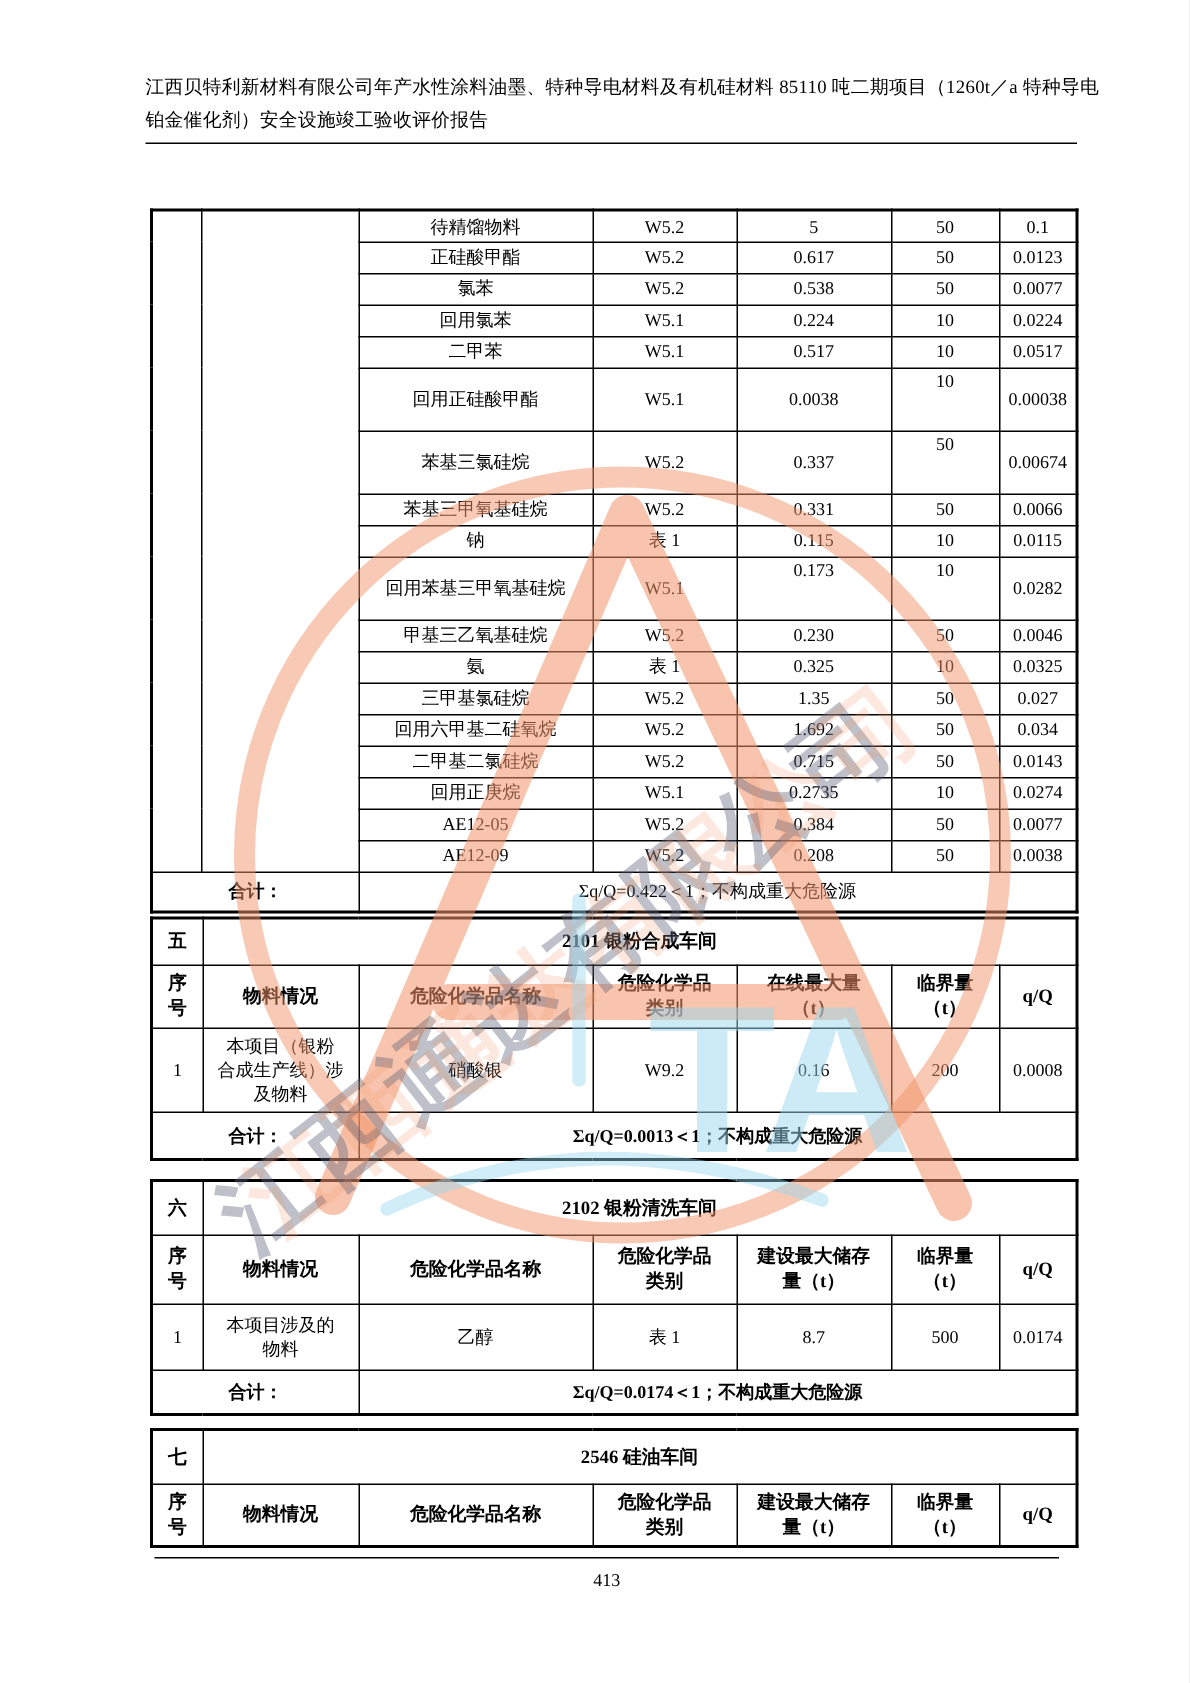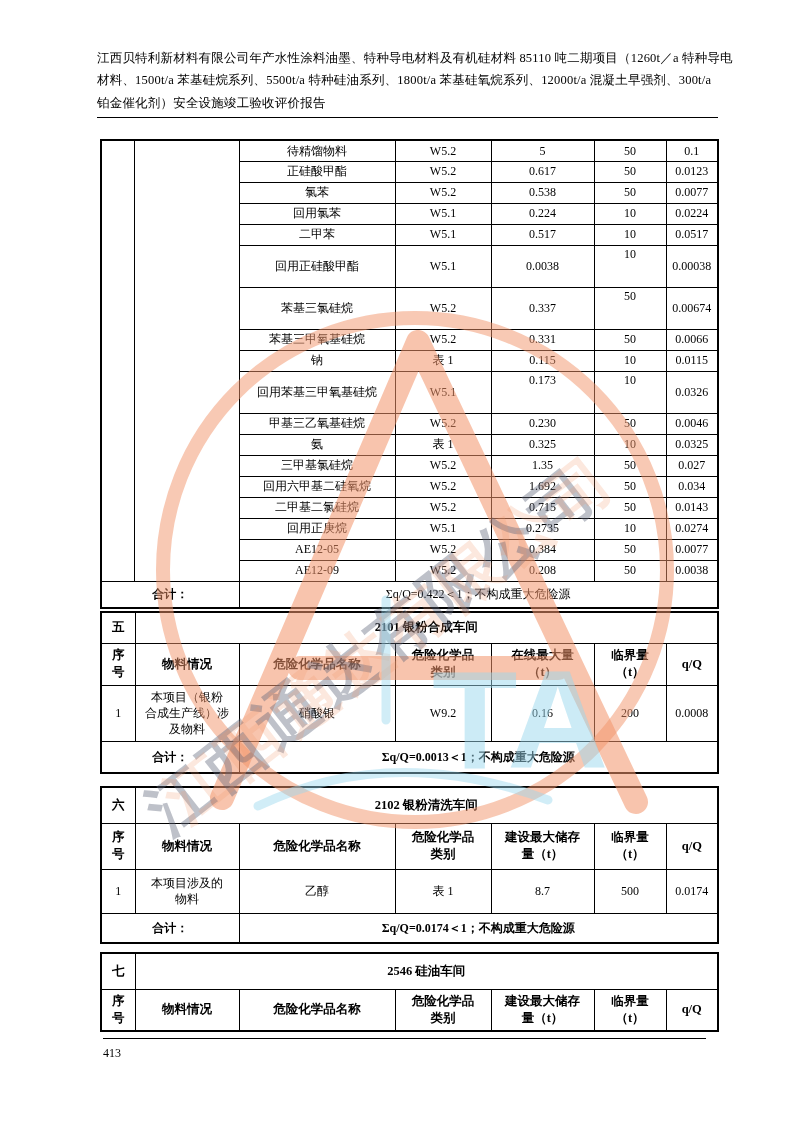--- a/index.html
+++ b/index.html
@@ -38,32 +38,31 @@
   #tableC{margin-top:12px;}
   #tableD{margin-top:8px;}
   #tableB .secrow{height:31px;} #tableB .headrow{height:42px;}
   #tableB .datarow{height:56px;} #tableB .totalrow{height:32px;}
   #tableB .totalrow td, #tableC .totalrow td{font-weight:bold;}
   #tableC .secrow{height:36px;} #tableC .headrow{height:46px;}
   #tableC .datarow{height:44px;} #tableC .totalrow{height:30px;}
   #tableD .secrow{height:36px;} #tableD .headrow{height:42px;}
   
   .footer-line{position:absolute;left:103px;top:1038px;width:603px;border-top:1.5px solid #000;}
-  .page-number{position:absolute;left:103px;top:1046px;width:603px;font-size:12px;}
+  .page-number{position:absolute;left:103px;top:1046px;width:603px;text-align:center;font-size:12px;}
   
   .watermark{position:absolute;left:0;top:0;width:793px;height:1122px;pointer-events:none;z-index:4;}
 </style>
 </head>
 <body>
 
 <div class="page">
 
   <div class="header">
     <div class="hline">江西贝特利新材料有限公司年产水性涂料油墨、特种导电材料及有机硅材料 85110 吨二期项目（1260t／a 特种导电</div>
-    <div class="hline">材料、1500t/a 苯基硅烷系列、5500t/a 特种硅油系列、1800t/a 苯基硅氧烷系列、12000t/a 混凝土早强剂、300t/a</div>
     <div class="line3">
       <span>铂金催化剂）安全设施竣工验收评价报告</span>
     </div>
   </div>
 
   <div class="tables">
 
     <table id="tableA">
       <colgroup>
         <col style="width:33px">
@@ -138,21 +137,21 @@
             <td>表 1</td>
             <td>0.115</td>
             <td>10</td>
             <td>0.0115</td>
           </tr>
           <tr class="tall">
             <td>回用苯基三甲氧基硅烷</td>
             <td>W5.1</td>
             <td>0.173</td>
             <td>10</td>
-            <td>0.0326</td>
+            <td>0.0282</td>
           </tr>
           <tr>
             <td>甲基三乙氧基硅烷</td>
             <td>W5.2</td>
             <td>0.230</td>
             <td>50</td>
             <td>0.0046</td>
           </tr>
           <tr>
             <td>氨</td>

